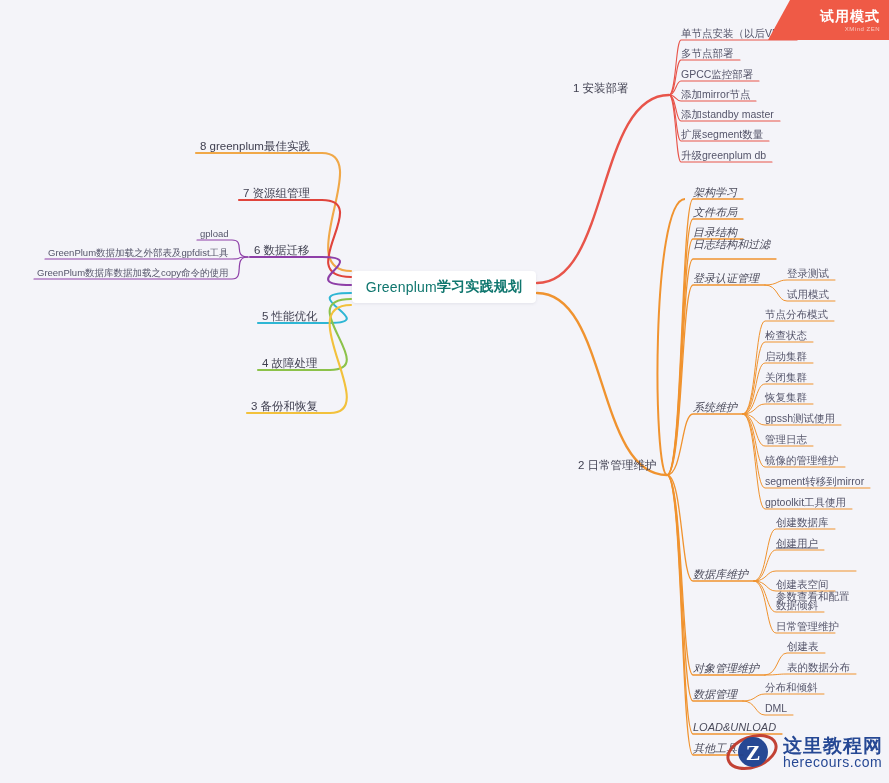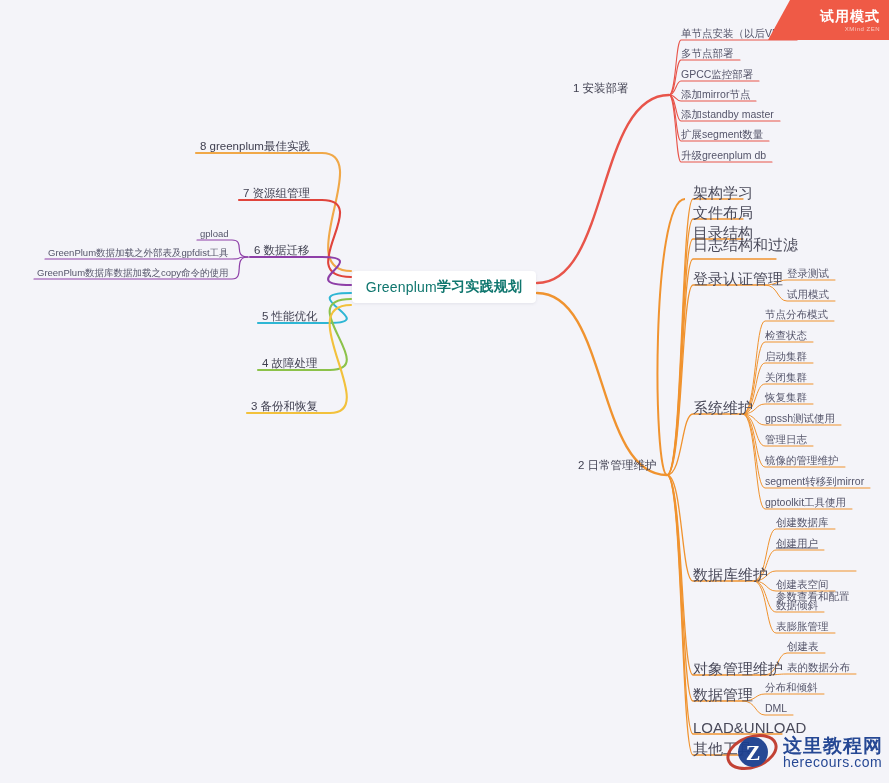--- a/index.html
+++ b/index.html
@@ -13,21 +13,21 @@
   #map{position:absolute;left:0;top:0;width:889px;height:783px;}
   .node-text{
     position:absolute;
     font-size:11px;
     color:#4a4a5a;
     white-space:nowrap;
     line-height:13px;
     transform:translateY(-50%);
   }
   .lvl1{font-size:11.5px;color:#3f3f50;}
-  .lvl2{font-size:15px;color:#4a4a5a;}
+  .lvl2{font-size:11px;color:#4a4a5a;font-style:italic;}
   .lvl3{font-size:10.5px;color:#55556a;}
   #central{
     position:absolute;
     left:352px;top:271px;
     width:184px;height:32px;
     background:#ffffff;
     border-radius:4px;
     box-shadow:0 1px 3px rgba(80,80,110,.10);
     display:flex;align-items:center;justify-content:center;
     font-size:14px;color:#0f766e;
@@ -155,21 +155,21 @@
     <div class="node-text lvl3" style="left: 765px; top: 439px; font-family: Liberation Serif, serif;">管理日志</div>
     <div class="node-text lvl3" style="left: 765px; top: 460px;">镜像的管理维护</div>
     <div class="node-text lvl3" style="left: 765px; top: 481px;">segment转移到mirror</div>
     <div class="node-text lvl3" style="left: 765px; top: 502px;">gptoolkit工具使用</div>
     <div class="node-text lvl2" style="left: 693px; top: 574px;">数据库维护</div>
     <div class="node-text lvl3" style="left: 776px; top: 522px;">创建数据库</div>
     <div class="node-text lvl3" style="left: 776px; top: 543px; text-decoration: underline;">创建用户</div>
     <div class="node-text lvl3" style="left: 776px; top: 596px;">参数查看和配置</div>
     <div class="node-text lvl3" style="left: 776px; top: 584px;">创建表空间</div>
     <div class="node-text lvl3" style="left: 776px; top: 605px;">数据倾斜</div>
-    <div class="node-text lvl3" style="left: 776px; top: 626px;">表膨胀管理</div>
+    <div class="node-text lvl3" style="left: 776px; top: 626px;">日常管理维护</div>
     <div class="node-text lvl2" style="left: 693px; top: 668px;">对象管理维护</div>
     <div class="node-text lvl3" style="left: 787px; top: 646px;">创建表</div>
     <div class="node-text lvl3" style="left: 787px; top: 667px;">表的数据分布</div>
     <div class="node-text lvl2" style="left: 693px; top: 694px;">数据管理</div>
     <div class="node-text lvl3" style="left: 765px; top: 687px;">分布和倾斜</div>
     <div class="node-text lvl3" style="left: 765px; top: 708px;">DML</div>
     <div class="node-text lvl2" style="left: 693px; top: 727px;">LOAD&amp;UNLOAD</div>
     <div class="node-text lvl2" style="left: 693px; top: 748px;">其他工具</div>
     <div class="node-text lvl1" style="left: 200px; top: 146px;">8  greenplum最佳实践</div>
     <div class="node-text lvl1" style="left: 243px; top: 193px;">7 资源组管理</div>

